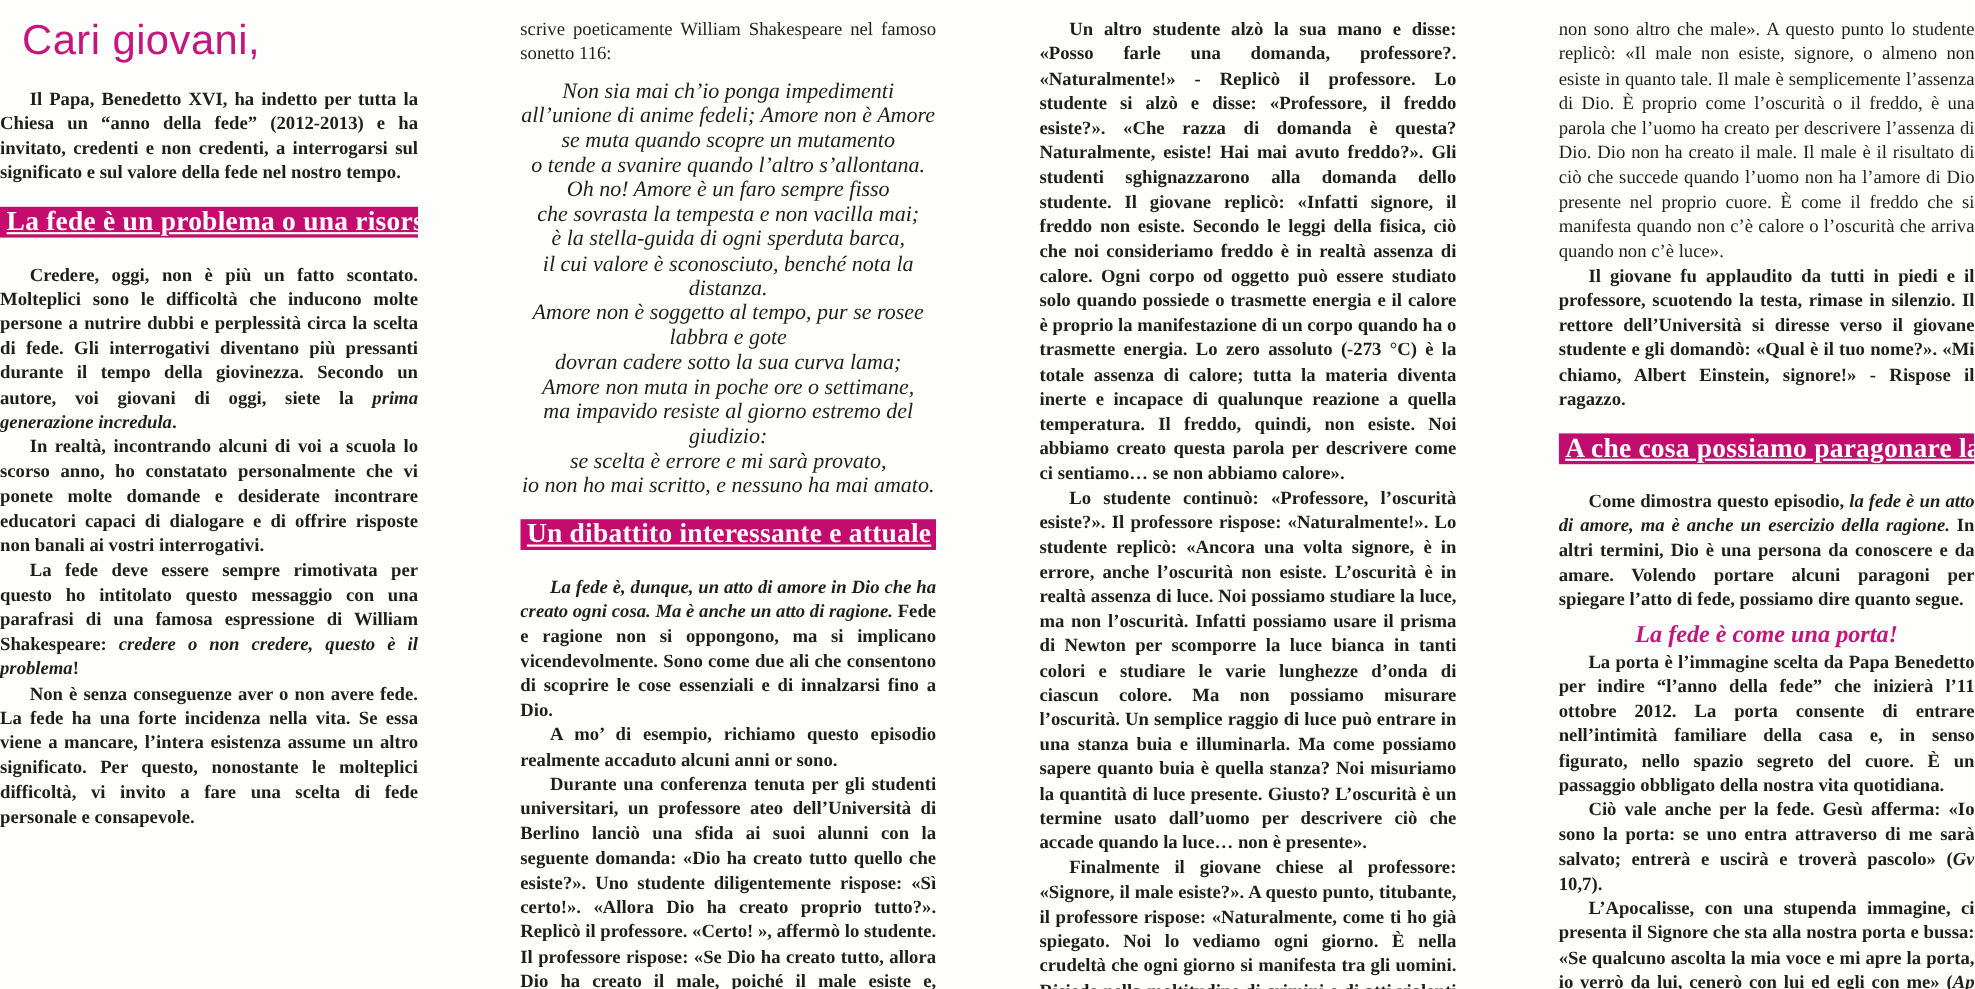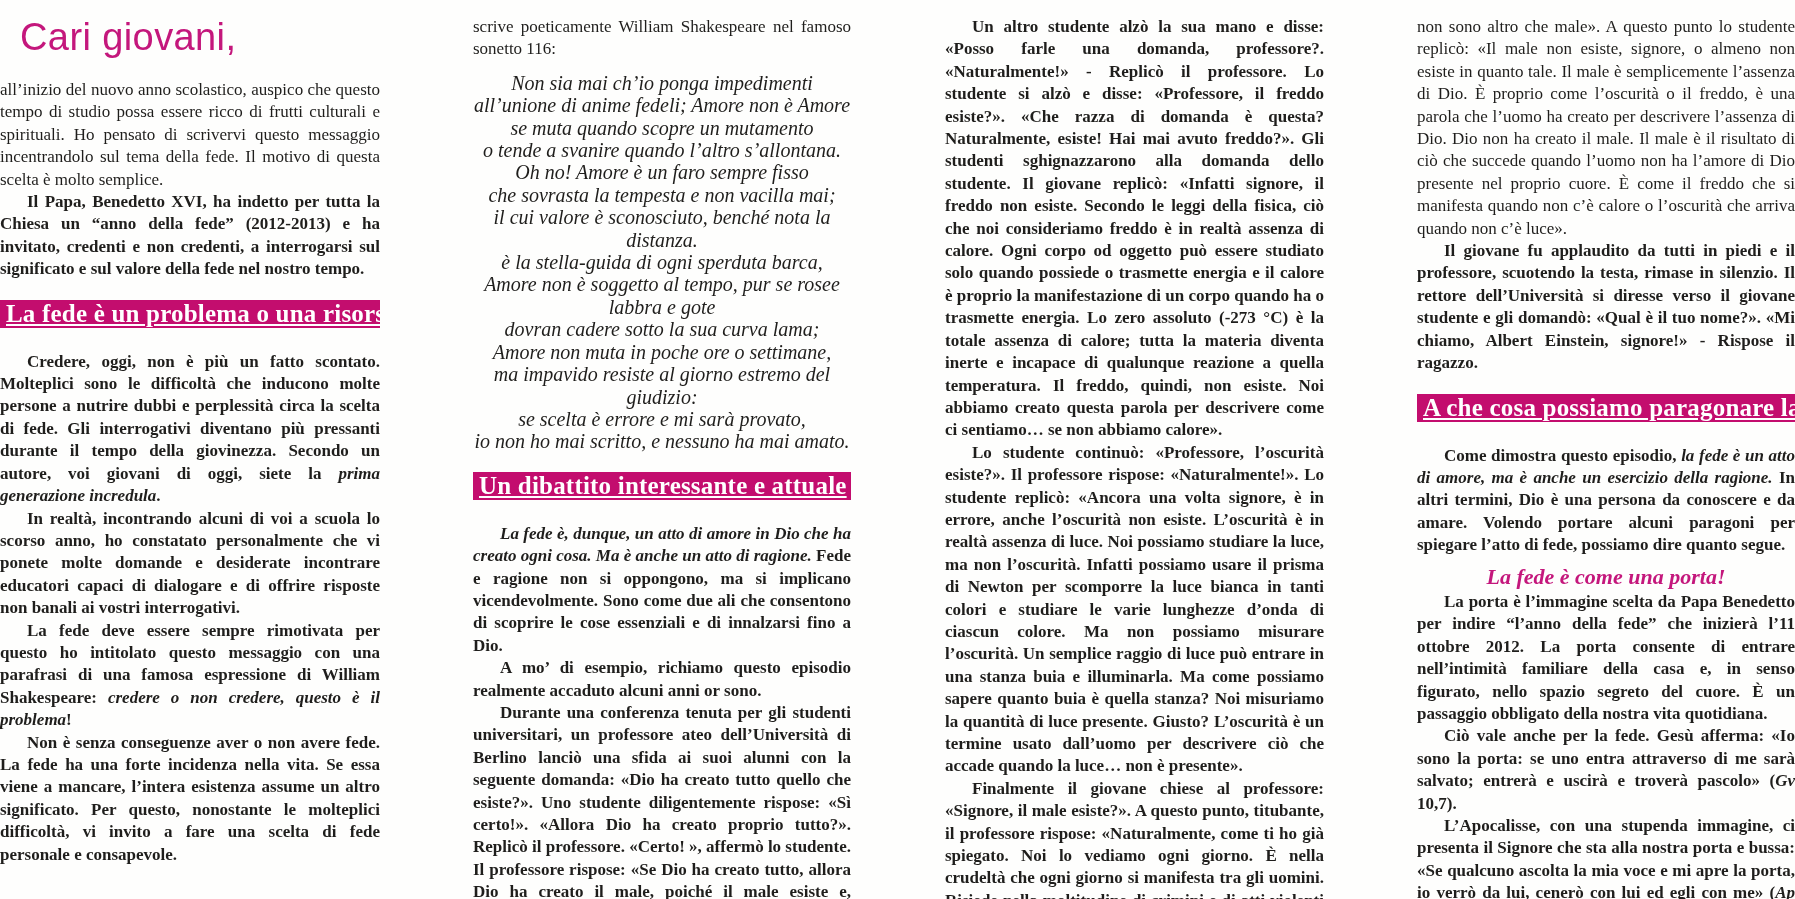--- a/index.html
+++ b/index.html
@@ -65,39 +65,38 @@
     text-align:center;
   }
   em{font-style:italic;}
 </style>
 </head>
 <body>
 
 <div id="page" style="--accent: #c30d6e; --title-color: #c4177c;">
   <div class="column col-1">
       <div class="title">Cari giovani,</div>
-      <div class="paragraph">all’inizio del nuovo anno scolastico, auspico che questo tempo di studio possa essere ricco di frutti culturali e spirituali. Ho pensato di scrivervi questo messaggio incentrandolo sul tema della fede. Il motivo di questa scelta è molto semplice.</div>
       <div class="paragraph indent">Il Papa, Benedetto XVI, ha indetto per tutta la Chiesa un “anno della fede” (2012-2013) e ha invitato, credenti e non credenti, a interrogarsi sul significato e sul valore della fede nel nostro tempo.</div>
       <div class="banner">La fede è un problema o una risorsa?</div>
       <div class="paragraph indent">Credere, oggi, non è più un fatto scontato. Molteplici sono le difficoltà che inducono molte persone a nutrire dubbi e perplessità circa la scelta di fede. Gli interrogativi diventano più pressanti durante il tempo della giovinezza. Secondo un autore, voi giovani di oggi, siete la <em>prima generazione incredula</em>.</div>
       <div class="paragraph indent">In realtà, incontrando alcuni di voi a scuola lo scorso anno, ho constatato personalmente che vi ponete molte domande e desiderate incontrare educatori capaci di dialogare e di offrire risposte non banali ai vostri interrogativi.</div>
       <div class="paragraph indent">La fede deve essere sempre rimotivata per questo ho intitolato questo messaggio con una parafrasi di una famosa espressione di William Shakespeare: <em>credere o non credere, questo è il problema</em>!</div>
       <div class="paragraph indent">Non è senza conseguenze aver o non avere fede. La fede ha una forte incidenza nella vita. Se essa viene a mancare, l’intera esistenza assume un altro significato. Per questo, nonostante le molteplici difficoltà, vi invito a fare una scelta di fede personale e consapevole.</div>
     </div>
   <div class="column col-2">
       <div class="paragraph">scrive poeticamente William Shakespeare nel famoso sonetto 116:</div>
       <div class="poem">
         <div class="poem-line">Non sia mai ch’io ponga impedimenti</div>
         <div class="poem-line">all’unione di anime fedeli; Amore non è Amore</div>
         <div class="poem-line">se muta quando scopre un mutamento</div>
         <div class="poem-line">o tende a svanire quando l’altro s’allontana.</div>
         <div class="poem-line">Oh no! Amore è un faro sempre fisso</div>
         <div class="poem-line">che sovrasta la tempesta e non vacilla mai;</div>
+        <div class="poem-line">è la stella-guida di ogni sperduta barca,</div>
         <div class="poem-line">il cui valore è sconosciuto, benché nota la distanza.</div>
-        <div class="poem-line">è la stella-guida di ogni sperduta barca,</div>
         <div class="poem-line">Amore non è soggetto al tempo, pur se rosee labbra e gote</div>
         <div class="poem-line">dovran cadere sotto la sua curva lama;</div>
         <div class="poem-line">Amore non muta in poche ore o settimane,</div>
         <div class="poem-line">ma impavido resiste al giorno estremo del giudizio:</div>
         <div class="poem-line">se scelta è errore e mi sarà provato,</div>
         <div class="poem-line">io non ho mai scritto, e nessuno ha mai amato.</div>
       </div>
       <div class="banner">Un dibattito interessante e attuale</div>
       <div class="paragraph indent"><em>La fede è, dunque, un atto di amore in Dio che ha creato ogni cosa. Ma è anche un atto di ragione.</em> Fede e ragione non si oppongono, ma si implicano vicendevolmente. Sono come due ali che consentono di scoprire le cose essenziali e di innalzarsi fino a Dio.</div>
       <div class="paragraph indent">A mo’ di esempio, richiamo questo episodio realmente accaduto alcuni anni or sono.</div>

